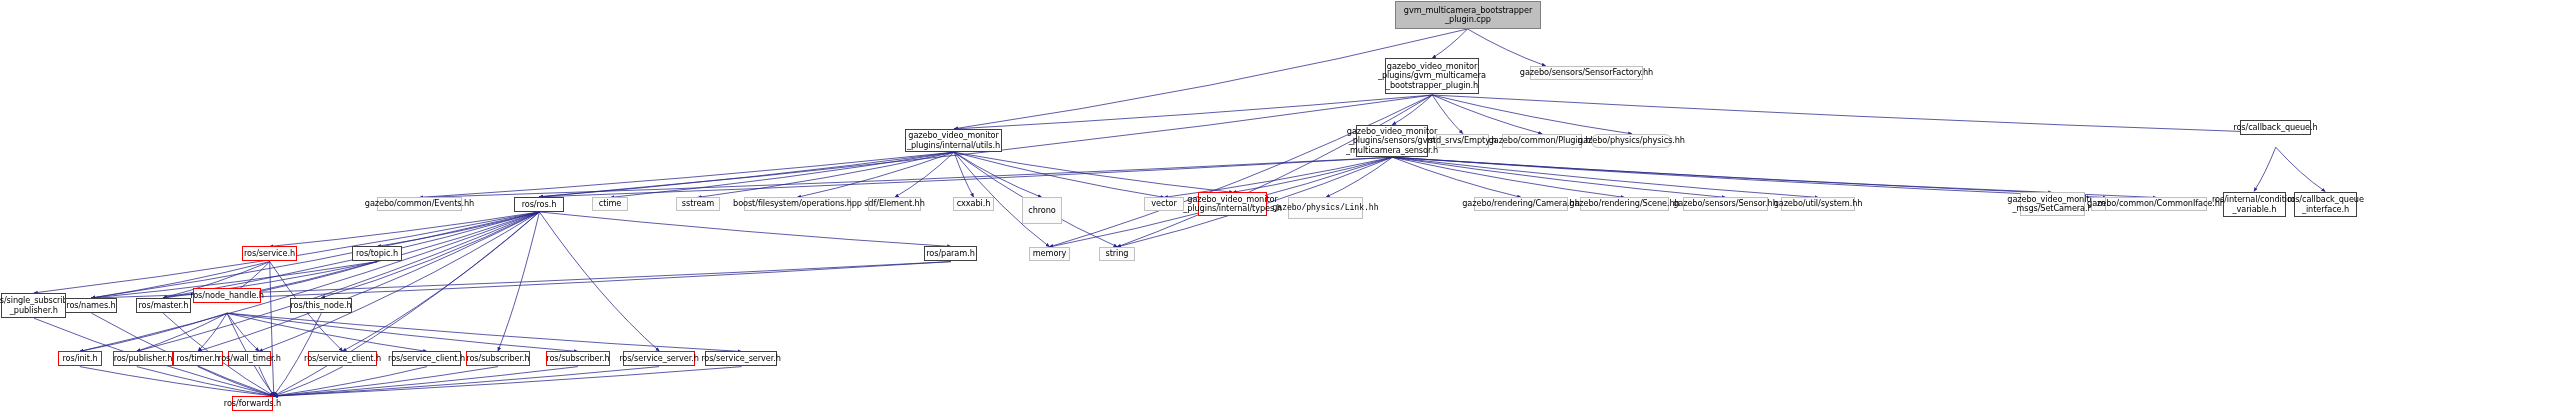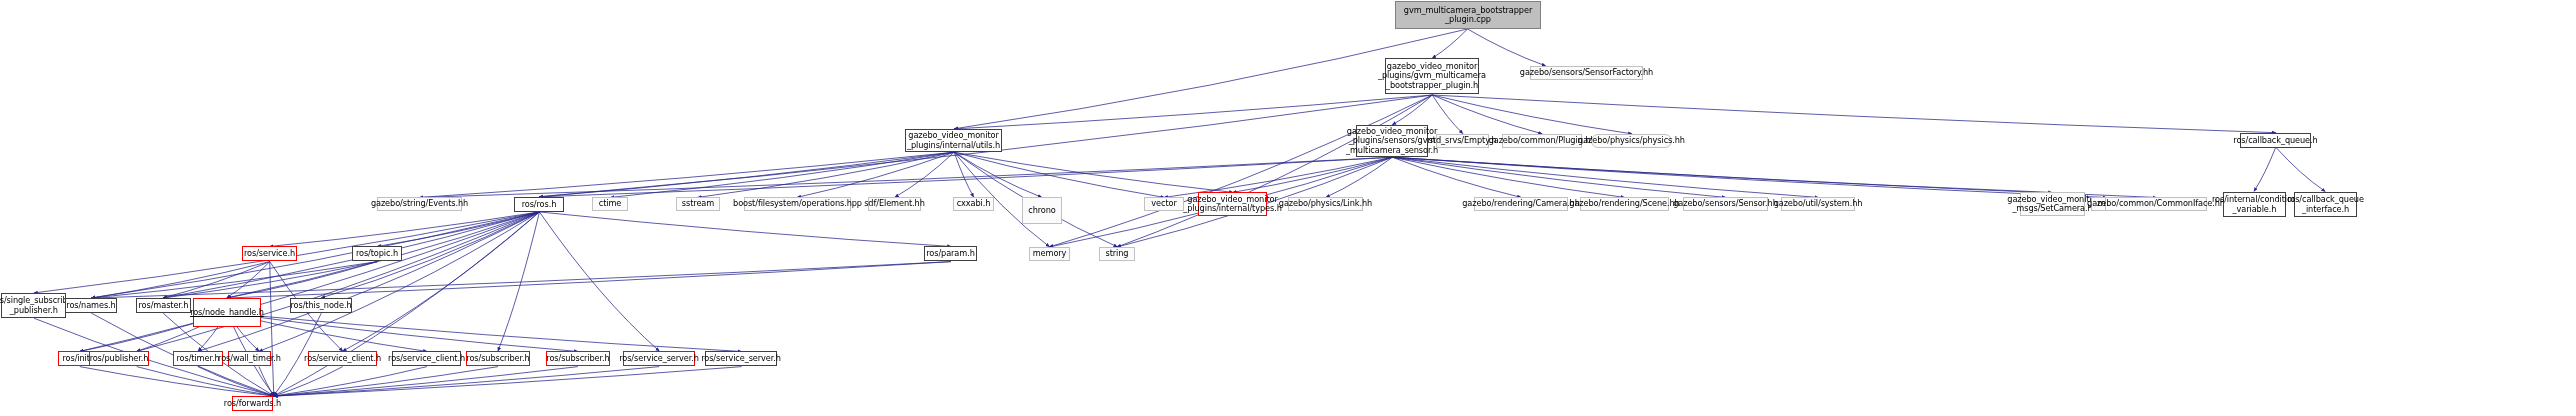--- a/index.html
+++ b/index.html
@@ -142,33 +142,33 @@
 _bootstrapper_plugin.h</div>
       <div class="node n-plain" style="left: 1530px; top: 66px; width: 113px; height: 14px;">gazebo/sensors/SensorFactory.hh</div>
       <div class="node n-dark" style="left: 905px; top: 129px; width: 97px; height: 23px;">gazebo_video_monitor
 _plugins/internal/utils.h</div>
       <div class="node n-dark" style="left: 1356px; top: 125px; width: 72px; height: 32px;">gazebo_video_monitor
 _plugins/sensors/gvm
 _multicamera_sensor.h</div>
       <div class="node n-plain" style="left: 1436px; top: 134px; width: 53px; height: 14px;">std_srvs/Empty.h</div>
       <div class="node n-plain" style="left: 1502px; top: 134px; width: 80px; height: 14px;">gazebo/common/Plugin.hh</div>
       <div class="node n-plain" style="left: 1591px; top: 134px; width: 81px; height: 14px; border-radius: 7px;">gazebo/physics/physics.hh</div>
-      <div class="node n-dark" style="left: 2240px; top: 133px; width: 71px; height: 14.5px;">ros/callback_queue.h</div>
-      <div class="node n-plain" style="left: 377px; top: 197px; width: 85px; height: 14px;">gazebo/string/Events.hh</div>
+      <div class="node n-dark" style="left: 2240px; top: 120px; width: 71px; height: 14.5px;">ros/callback_queue.h</div>
+      <div class="node n-plain" style="left: 377px; top: 197px; width: 85px; height: 14px;">gazebo/common/Events.hh</div>
       <div class="node n-dark" style="left: 514px; top: 197px; width: 50px; height: 15px;">ros/ros.h</div>
       <div class="node n-plain" style="left: 592px; top: 197px; width: 36px; height: 14px;">ctime</div>
       <div class="node n-plain" style="left: 676px; top: 197px; width: 44px; height: 14px;">sstream</div>
       <div class="node n-plain" style="left: 744px; top: 197px; width: 107px; height: 14px;">boost/filesystem/operations.hpp</div>
       <div class="node n-plain" style="left: 868px; top: 197px; width: 53px; height: 14px;">sdf/Element.hh</div>
       <div class="node n-plain" style="left: 953px; top: 197px; width: 41px; height: 14px;">cxxabi.h</div>
       <div class="node n-plain" style="left: 1022px; top: 197px; width: 40px; height: 27px;">chrono</div>
       <div class="node n-plain" style="left: 1144px; top: 197px; width: 40px; height: 14px;">vector</div>
       <div class="node n-red" style="left: 1198px; top: 192px; width: 69px; height: 24px;">gazebo_video_monitor
 _plugins/internal/types.h</div>
-      <div class="node n-plain" style="left: 1288px; top: 197px; width: 75px; height: 14px;">gazebo/physics/Link.hh</div>
+      <div class="node n-plain" style="left: 1288px; top: 197px; width: 75px; height: 22px; font-family: Liberation Mono, monospace;">gazebo/physics/Link.hh</div>
       <div class="node n-plain" style="left: 1474px; top: 197px; width: 94px; height: 14px;">gazebo/rendering/Camera.hh</div>
       <div class="node n-plain" style="left: 1580px; top: 197px; width: 89px; height: 14px;">gazebo/rendering/Scene.hh</div>
       <div class="node n-plain" style="left: 1683px; top: 197px; width: 85px; height: 14px;">gazebo/sensors/Sensor.hh</div>
       <div class="node n-plain" style="left: 1781px; top: 197px; width: 74px; height: 14px;">gazebo/util/system.hh</div>
       <div class="node n-plain" style="left: 2020px; top: 192px; width: 65px; height: 24px;">gazebo_video_monitor
 _msgs/SetCamera.h</div>
       <div class="node n-plain" style="left: 2091px; top: 197px; width: 31px; height: 14px;">map</div>
       <div class="node n-plain" style="left: 2105px; top: 197px; width: 102px; height: 14px;">gazebo/common/CommonIface.hh</div>
       <div class="node n-dark" style="left: 2223px; top: 192px; width: 63px; height: 25px;">ros/internal/condition
 _variable.h</div>
@@ -176,24 +176,24 @@
 _interface.h</div>
       <div class="node n-red" style="left: 242px; top: 246px; width: 55px; height: 15px;">ros/service.h</div>
       <div class="node n-dark" style="left: 352px; top: 246px; width: 50px; height: 15px;">ros/topic.h</div>
       <div class="node n-dark" style="left: 924px; top: 246px; width: 53px; height: 15px;">ros/param.h</div>
       <div class="node n-plain" style="left: 1029px; top: 247px; width: 41px; height: 14px;">memory</div>
       <div class="node n-plain" style="left: 1099px; top: 247px; width: 36px; height: 14px;">string</div>
       <div class="node n-dark" style="left: 1.3px; top: 293px; width: 65px; height: 25px;">ros/single_subscriber
 _publisher.h</div>
       <div class="node n-dark" style="left: 65px; top: 298px; width: 52px; height: 15px;">ros/names.h</div>
       <div class="node n-dark" style="left: 136px; top: 298px; width: 55px; height: 15px;">ros/master.h</div>
-      <div class="node n-red" style="left: 193px; top: 298px; width: 68px; height: 29px; text-decoration: underline;">ros/node_handle.h</div>
+      <div class="node n-red" style="left: 193px; top: 288px; width: 68px; height: 15px;">ros/node_handle.h</div>
       <div class="node n-dark" style="left: 290px; top: 298px; width: 62px; height: 15px;">ros/this_node.h</div>
       <div class="node n-red" style="left: 58px; top: 351px; width: 44px; height: 15px;">ros/init.h</div>
-      <div class="node n-red" style="left: 89px; top: 351px; width: 60px; height: 15px;">ros/publisher.h</div>
+      <div class="node n-red" style="left: 113px; top: 351px; width: 60px; height: 15px;">ros/publisher.h</div>
       <div class="node n-red" style="left: 173px; top: 351px; width: 50px; height: 15px;">ros/timer.h</div>
       <div class="node n-red" style="left: 228px; top: 351px; width: 43px; height: 15px;">ros/wall_timer.h</div>
       <div class="node n-red" style="left: 308px; top: 351px; width: 69px; height: 15px;">ros/service_client.h</div>
       <div class="node n-dark" style="left: 392px; top: 351px; width: 69px; height: 15px;">ros/service_client.h</div>
       <div class="node n-red" style="left: 466px; top: 351px; width: 64px; height: 15px;">ros/subscriber.h</div>
       <div class="node n-red" style="left: 546px; top: 351px; width: 64px; height: 15px;">ros/subscriber.h</div>
       <div class="node n-red" style="left: 623px; top: 351px; width: 72px; height: 15px;">ros/service_server.h</div>
       <div class="node n-dark" style="left: 705px; top: 351px; width: 72px; height: 15px;">ros/service_server.h</div>
       <div class="node n-red" style="left: 232px; top: 396px; width: 41px; height: 15px;">ros/forwards.h</div>
     </div>

